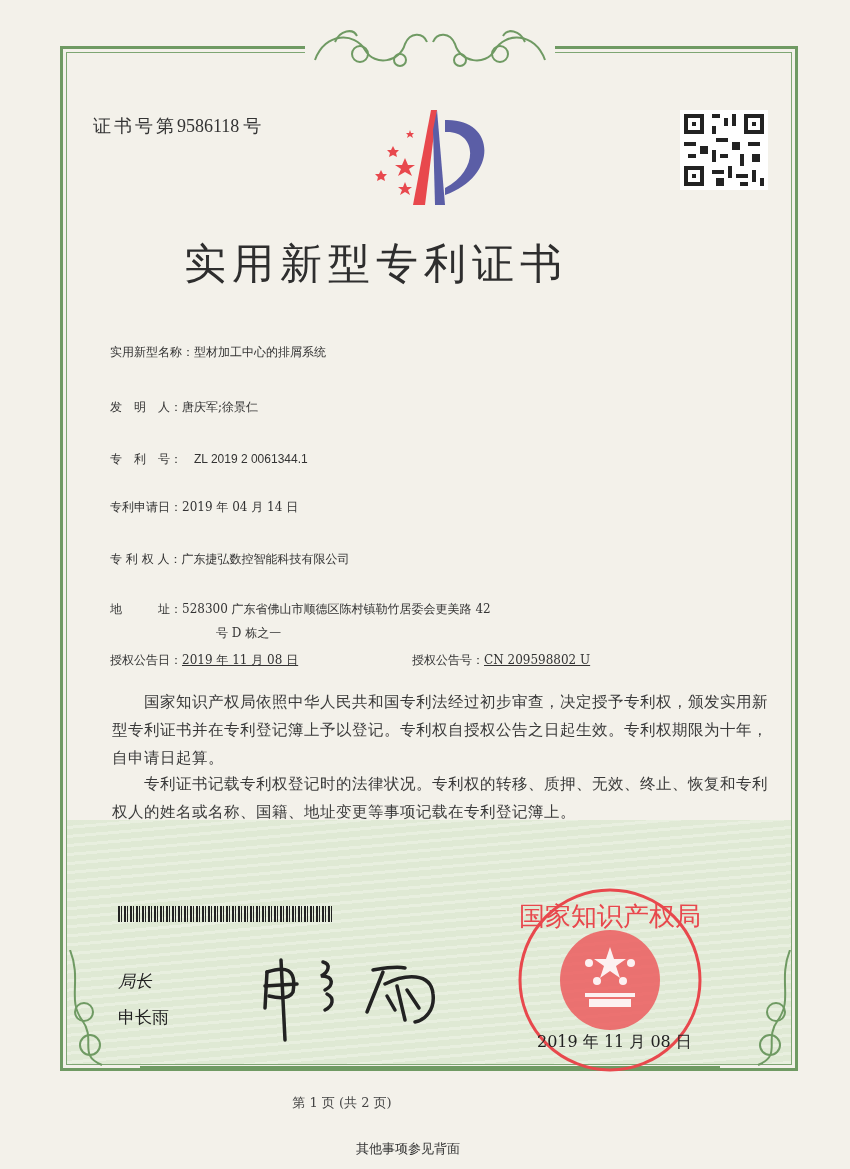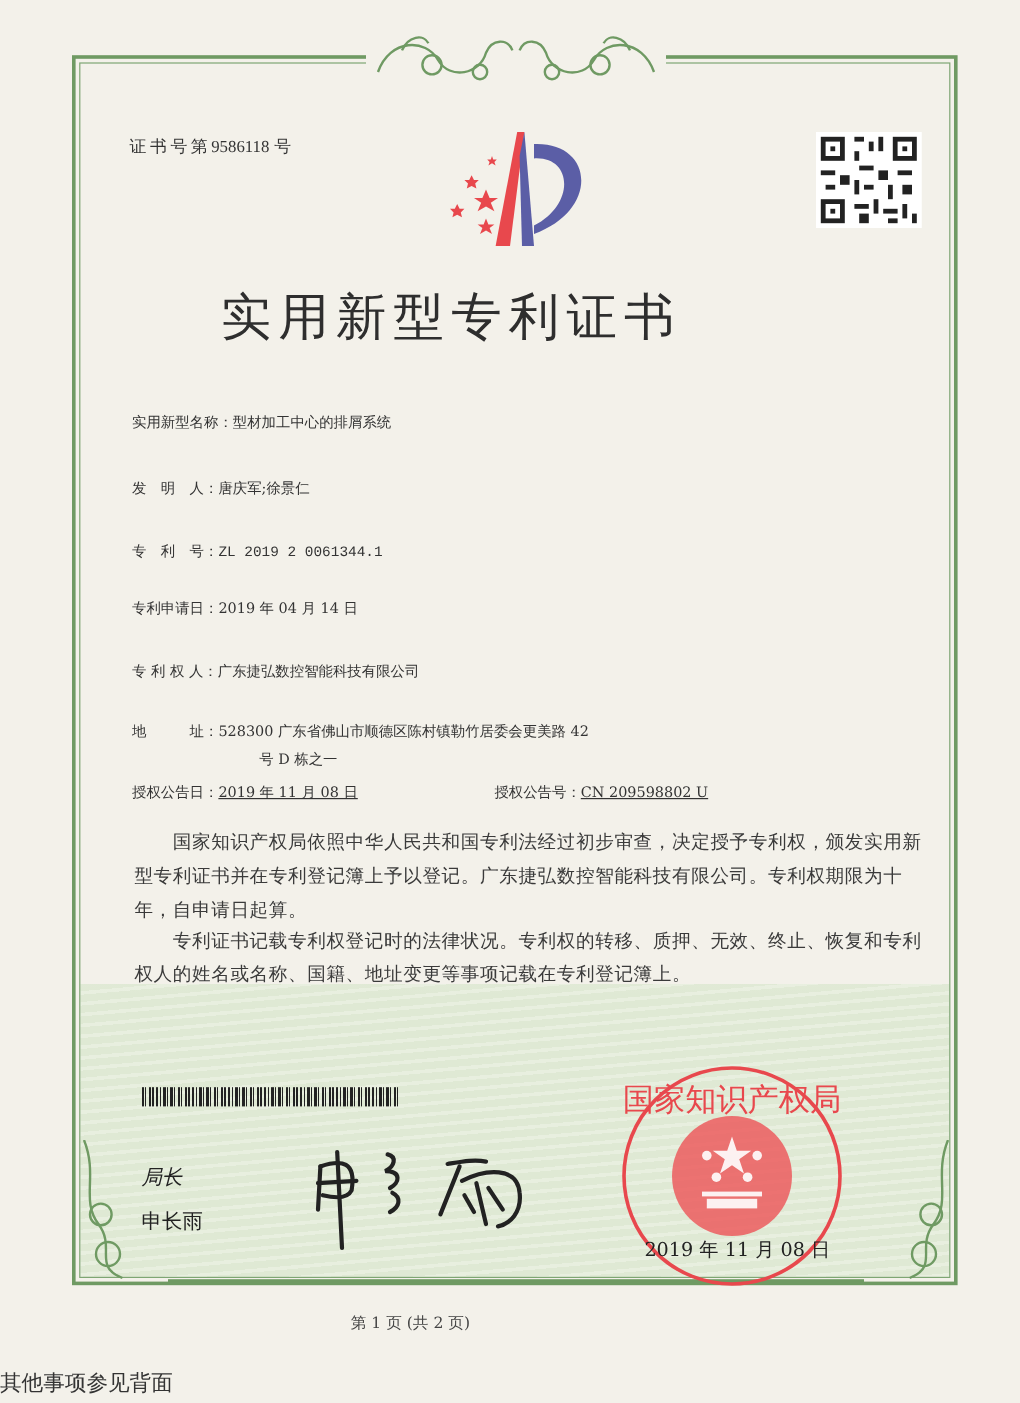--- a/index.html
+++ b/index.html
@@ -8,36 +8,36 @@
   .border-outer { position:absolute; left:60px; top:46px; width:738px; height:1025px;
          border:3px solid #6f9a63; box-sizing:border-box; }
   .border-inner { position:absolute; left:66px; top:52px; width:726px; height:1013px;
          border:1px solid #7ea673; box-sizing:border-box; }
   .green-bg { position:absolute; left:67px; top:820px; width:724px; height:244px;
          background:repeating-linear-gradient(175deg, #dfe9d4 0px, #dfe9d4 6px, #e8efdf 6px, #e8efdf 9px); }
   .fade { position:absolute; left:67px; top:700px; width:724px; height:130px;
          background:linear-gradient(#f3f1ea, rgba(243,241,234,0)); }
   .ornament-top { position:absolute; left:305px; top:22px; width:250px; height:52px; }
   .corner { position:absolute; width:60px; height:120px; }
-  .cert-no { position:absolute; left:93px; top:114px; font-size:14px; letter-spacing:3px;margin-left:15px; }
+  .cert-no { position:absolute; left:93px; top:114px; font-size:18px; letter-spacing:3px; }
   .logo { position:absolute; left:365px; top:100px; width:130px; height:105px; }
   .qr { position:absolute; left:680px; top:110px; width:88px; height:80px; background:#fff; }
   .title { position:absolute; left:0; width:752px; top:236px; text-align:center;
          font-size:42px; letter-spacing:6px; color:#2e2e2e; font-family:"DejaVu Sans","Liberation Sans",sans-serif; }
   .row { position:absolute; left:110px; font-size:12px; color:#333; white-space:nowrap; }
   .row .lbl { display:inline-block; letter-spacing:0; }
   .para { position:absolute; left:112px; width:660px; font-size:15.5px; line-height:28px; color:#3a3a3a; letter-spacing:0.5px; }
   .barcode { position:absolute; left:118px; top:906px; width:215px; height:16px;
          background:repeating-linear-gradient(90deg,#222 0,#222 2px,transparent 2px,transparent 3px,#222 3px,#222 4px,transparent 4px,transparent 6px); }
   .director { position:absolute; left:118px; font-size:17px; font-family:"DejaVu Sans","Liberation Sans",sans-serif; color:#222; }
   .signature { position:absolute; left:255px; top:950px; width:200px; height:95px; }
   .seal { position:absolute; left:515px; top:885px; width:190px; height:190px; }
   .seal-date { position:absolute; left:537px; top:1032px; font-size:16px; color:#222; }
   .page-no { position:absolute; left:0; width:684px; top:1094px; text-align:center; font-size:13px; color:#444; }
-  .back-note { position:absolute; left:0; width:816px; top:1140px; text-align:left; font-size:18px; color:#333; }
+  .back-note { position:absolute; left:0; width:816px; top:1140px; text-align:center; font-size:13px; color:#333; }
   .hr-bottom { position:absolute; left:140px; top:1066px; width:580px; height:4px; background:#6f9a63; }
 </style>
 </head>
 <body>
 
 <div class="green-bg"></div>
 <div class="fade"></div>
 
 <div class="border-outer"></div>
 <div class="border-inner"></div>
@@ -127,42 +127,42 @@
 
 <div class="title">实用新型专利证书</div>
 
 <div class="row" style="top:344px;">
   <span class="lbl">实用新型名称：</span><span>型材加工中心的排屑系统</span>
 </div>
 <div class="row" style="top:399px;">
   <span class="lbl">发　明　人：</span><span>唐庆军;徐景仁</span>
 </div>
 <div class="row" style="top:451px;">
-  <span class="lbl">专　利　号：</span><span style="font-family:Liberation Mono, monospace;">ZL 2019 2 0061344.1</span>
+  <span class="lbl">专　利　号：</span><span style="font-family:Liberation Sans, sans-serif;margin-left:12px;">ZL 2019 2 0061344.1</span>
 </div>
 <div class="row" style="top:499px;">
   <span class="lbl">专利申请日：</span><span>2019 年 04 月 14 日</span>
 </div>
 <div class="row" style="top:551px;">
   <span class="lbl">专 利 权 人：</span><span>广东捷弘数控智能科技有限公司</span>
 </div>
 <div class="row" style="top:601px;">
   <span class="lbl">地　　　址：</span><span>528300 广东省佛山市顺德区陈村镇勒竹居委会更美路 42</span>
 </div>
 <div class="row" style="top:625px; left:216px;">
   <span>号 D 栋之一</span>
 </div>
 <div class="row" style="top:652px;text-decoration:underline;">
   <span class="lbl">授权公告日：</span><span>2019 年 11 月 08 日</span>
 </div>
 <div class="row" style="top:652px; left:412px;text-decoration:underline;">
   <span class="lbl">授权公告号：</span><span>CN 209598802 U</span>
 </div>
 
-<div class="para" style="top:688px; text-indent:32px;">国家知识产权局依照中华人民共和国专利法经过初步审查，决定授予专利权，颁发实用新型专利证书并在专利登记簿上予以登记。广东捷弘数控智能科技有限公司。专利权期限为十年，自申请日起算。</div>
+<div class="para" style="top:688px; text-indent:32px;">国家知识产权局依照中华人民共和国专利法经过初步审查，决定授予专利权，颁发实用新型专利证书并在专利登记簿上予以登记。专利权自授权公告之日起生效。专利权期限为十年，自申请日起算。</div>
 <div class="para" style="top:770px; text-indent:32px;">专利证书记载专利权登记时的法律状况。专利权的转移、质押、无效、终止、恢复和专利权人的姓名或名称、国籍、地址变更等事项记载在专利登记簿上。</div>
 
 <div class="barcode"></div>
 
 <div class="director" style="top:970px;font-style:italic;">局长</div>
 <div class="director" style="top:1006px;">申长雨</div>
 
 <svg class="signature" viewBox="0 0 200 95">
   <g fill="none" stroke="#222" stroke-width="3.5" stroke-linecap="round">
     <path d="M12 22 L10 58"></path>

